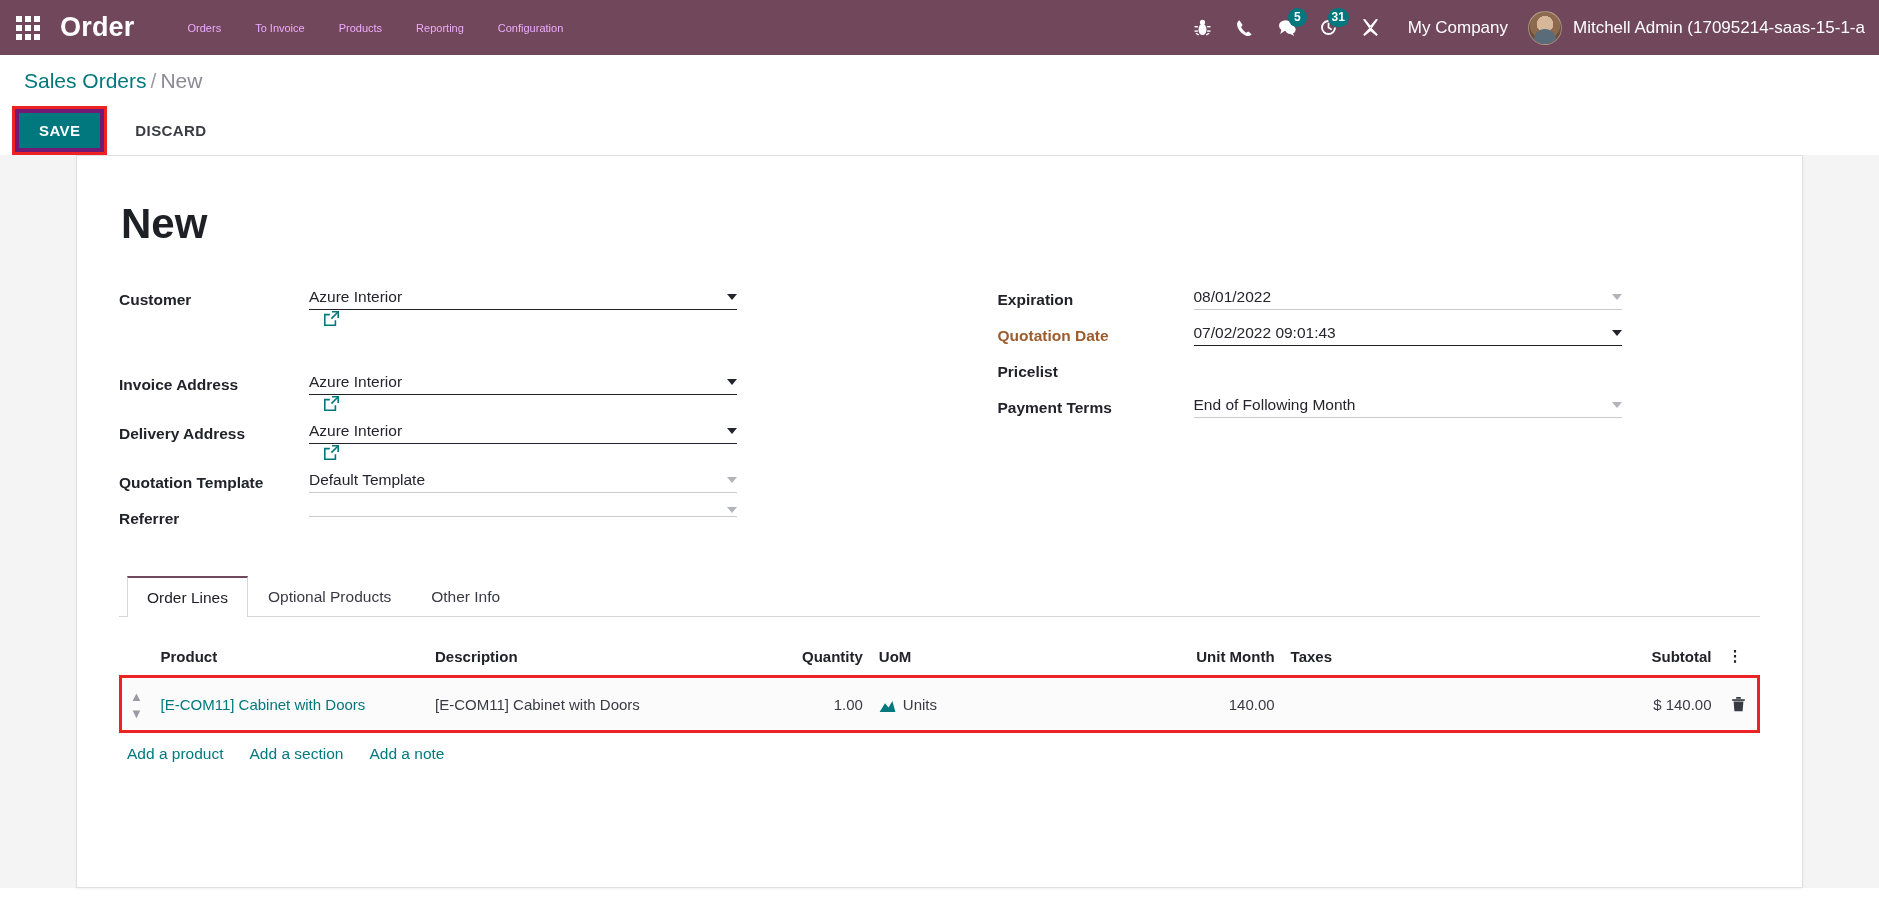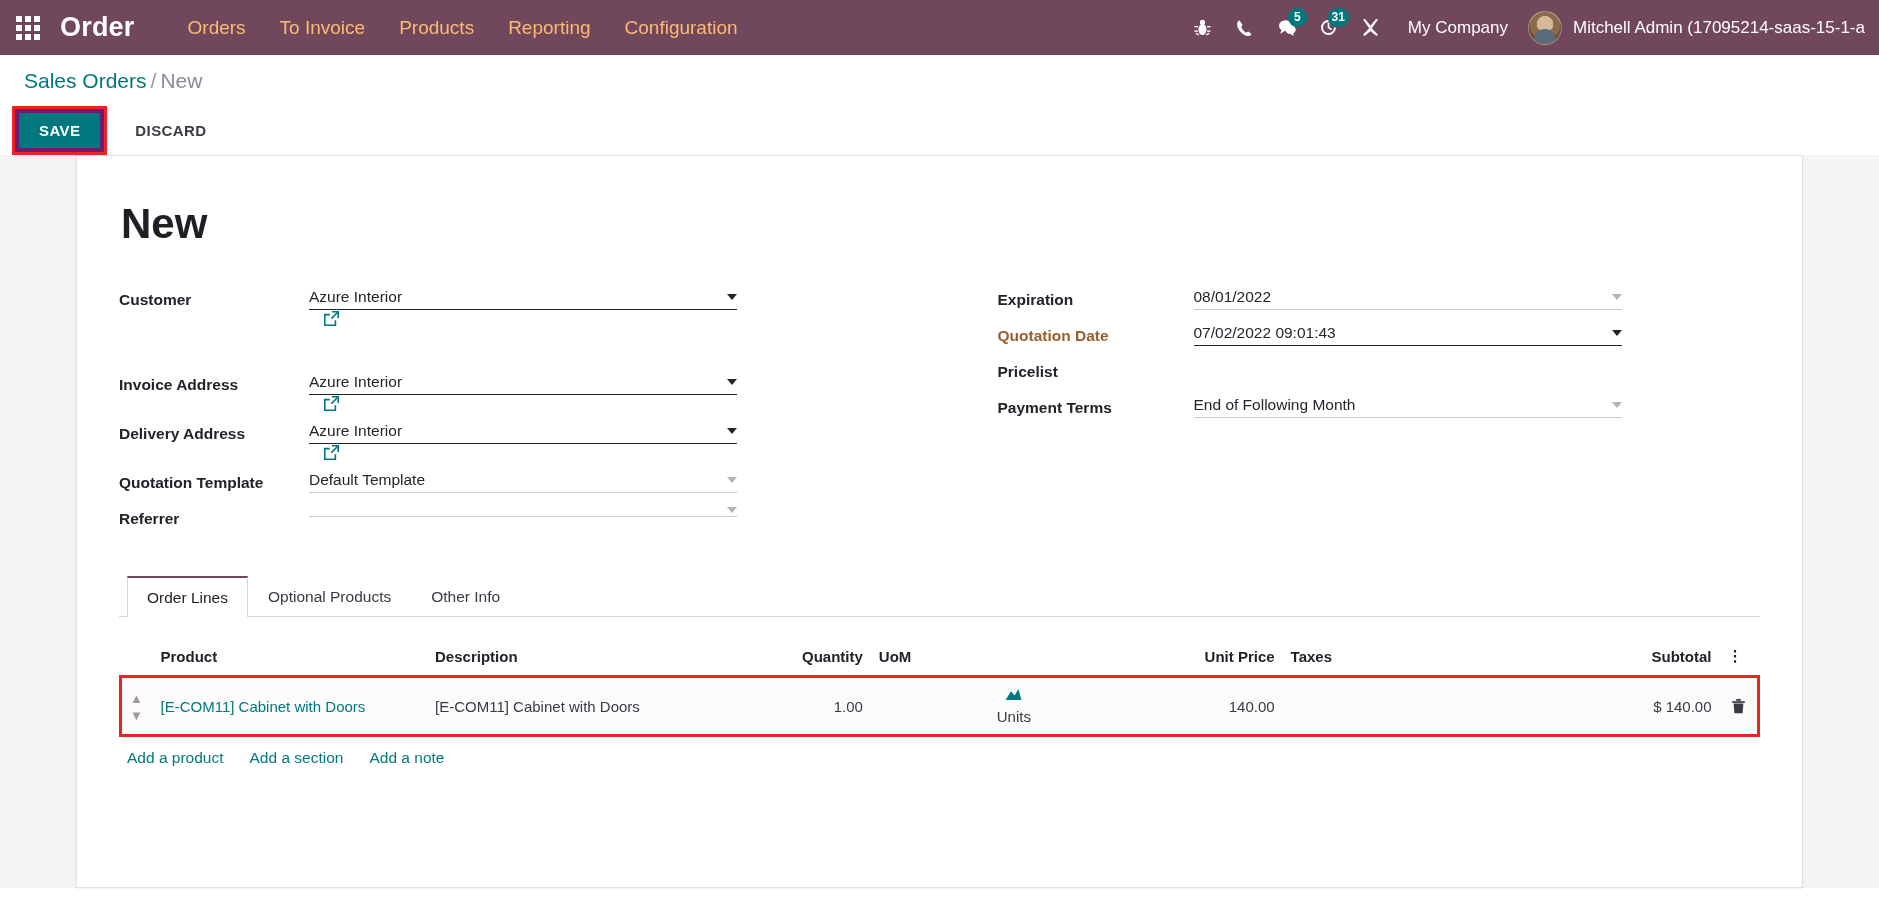--- a/index.html
+++ b/index.html
@@ -31,21 +31,21 @@
     grid-template-rows: repeat(3, 6px);
     gap: 3px;
   }
   .apps-grid .dots i { background: #ffffff; display: block; width: 6px; height: 6px; }
   .brand {
     font-size: 27px; font-weight: bold; letter-spacing: .2px;
     margin-right: 36px; margin-left: 4px;
   }
   .nav-items { display: flex; align-items: center; gap: 0; }
   .nav-item {
-    font-size: 19px; color: #fdba74; padding: 8px 17px;
+    font-size: 11px; color: #f0abfc; padding: 8px 17px;
     cursor: pointer; white-space: nowrap;
   }
   .nav-right {
     margin-left: auto; display: flex; align-items: center; gap: 0;
   }
   .sysicon {
     width: 42px; height: 55px; display:flex; align-items:center; justify-content:center;
     position: relative; cursor: pointer; font-size: 18px; color: #fff;
   }
   .badge {
@@ -179,21 +179,21 @@
   .lines td {
     font-size: 15px; color: #3a3a44; padding: 9px 8px;
     border-bottom: 1px solid #eeeef0; background: #fbfbfc;
     white-space: nowrap; overflow: hidden; text-overflow: ellipsis;
   }
   .line-row-hl td { border-top: 3px solid #ee2222; border-bottom: 3px solid #ee2222; }
   .line-row-hl td:first-child { border-left: 3px solid #ee2222; }
   .line-row-hl td:last-child { border-right: 3px solid #ee2222; }
   .prod-link { color: #00787d; cursor: pointer; }
   .drag-handle { color: #9a9aa2; font-size: 13px; cursor: grab; line-height: 1; }
-  .uom-cell { display: flex; align-items: center; gap: 7px; flex-direction: column; }
+  .uom-cell { display: flex; align-items: flex-end; gap: 7px; }
   .col-kebab { width: 30px; text-align: center; color: #3a3a44; cursor: pointer; }
   .add-links { padding: 12px 8px 0 8px; display: flex; gap: 26px; }
   .add-links span { color: #00787d; font-size: 15.5px; cursor: pointer; }
   svg { display: block; }
 </style>
 </head>
 <body>
 
 <div class="navbar">
   <div class="apps-grid">
@@ -424,21 +424,21 @@
           <col style="width:152px">
           <col style="width:34px">
         </colgroup>
         <thead>
           <tr>
             <th></th>
             <th>Product</th>
             <th>Description</th>
             <th class="num">Quantity</th>
             <th>UoM</th>
-            <th class="num">Unit Price</th>
+            <th class="num">Unit Month</th>
             <th>Taxes</th>
             <th class="num">Subtotal</th>
             <th class="col-kebab">⋮</th>
           </tr>
         </thead>
         <tbody>
           <tr class="line-row-hl">
             <td><span class="drag-handle">▲<br>▼</span></td>
             <td><span class="prod-link">[E-COM11] Cabinet with Doors</span></td>
             <td>[E-COM11] Cabinet with Doors</td>

